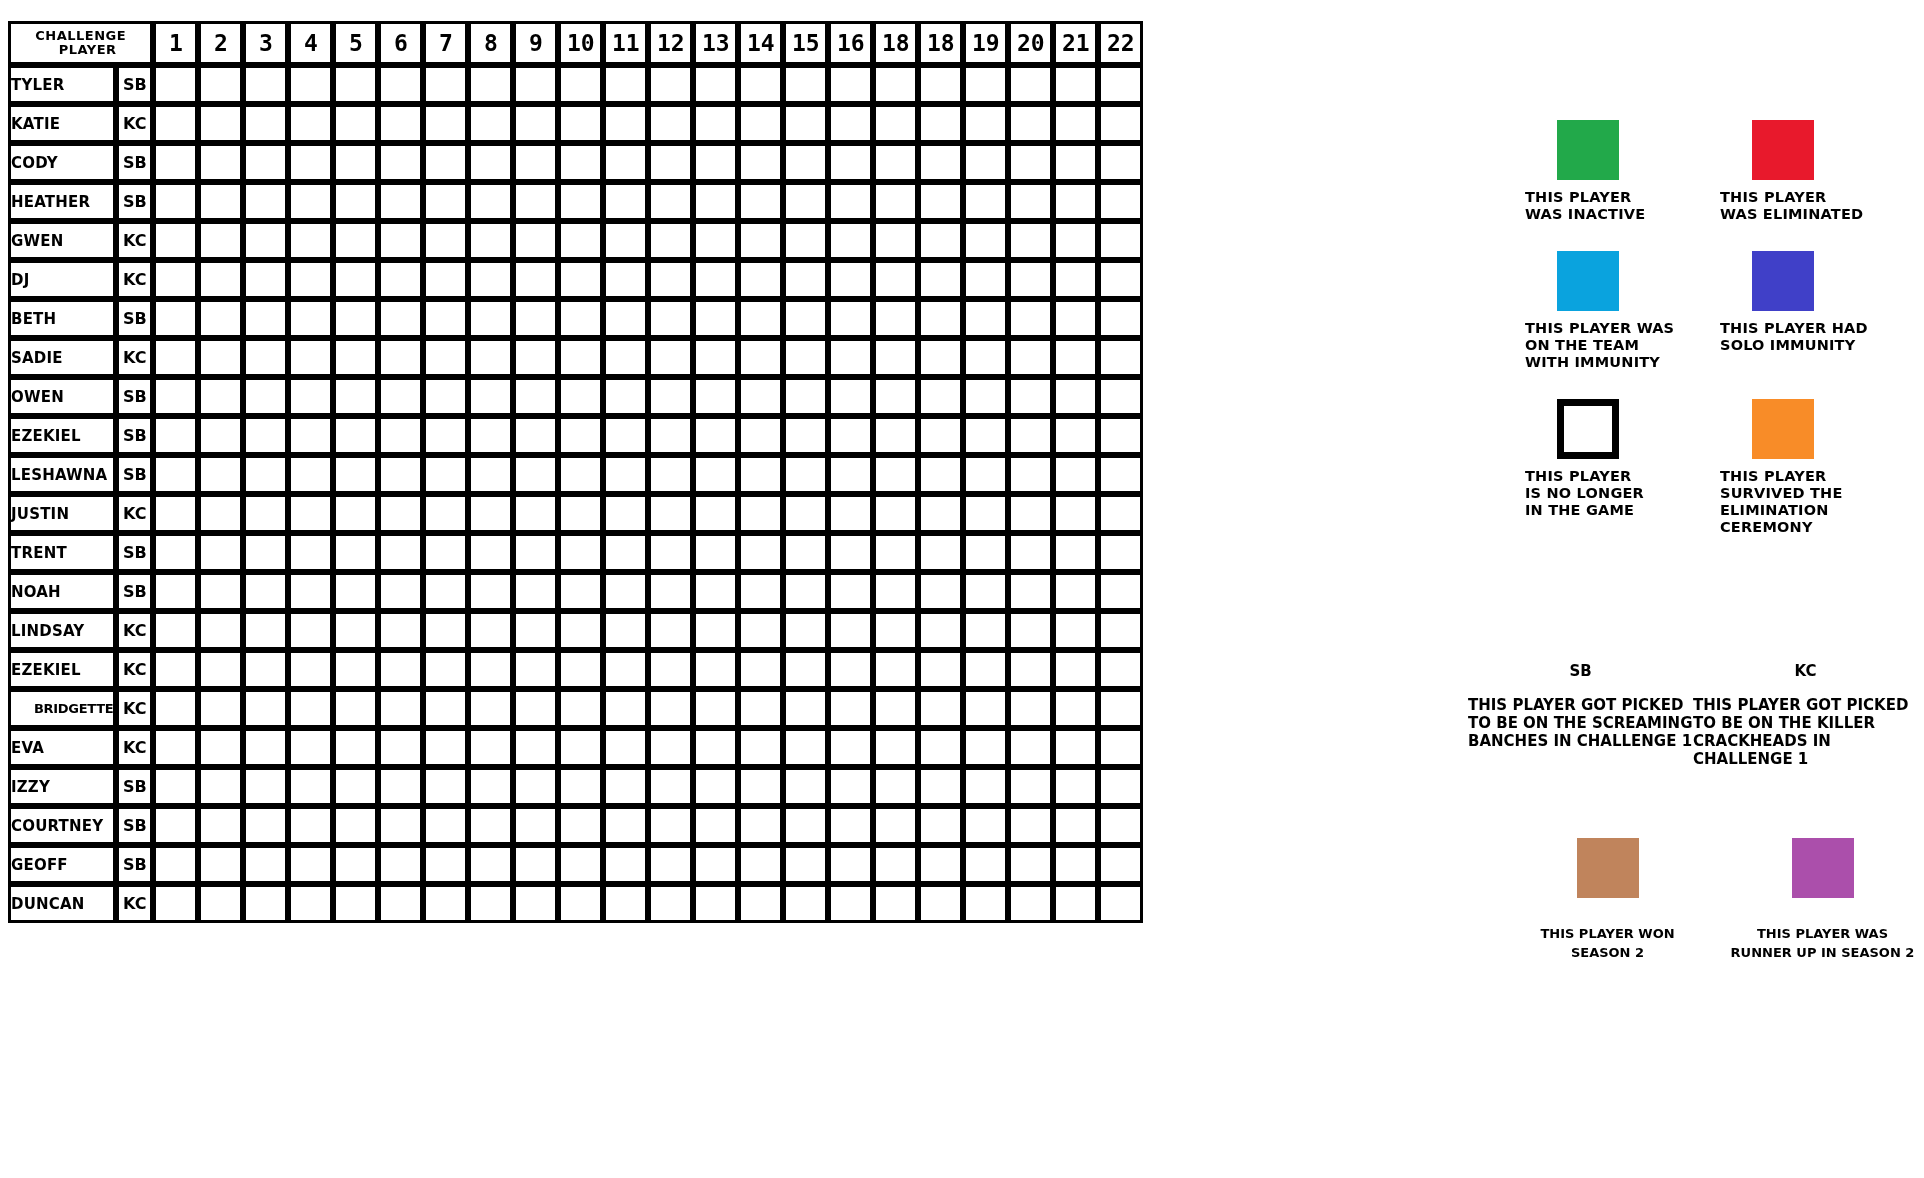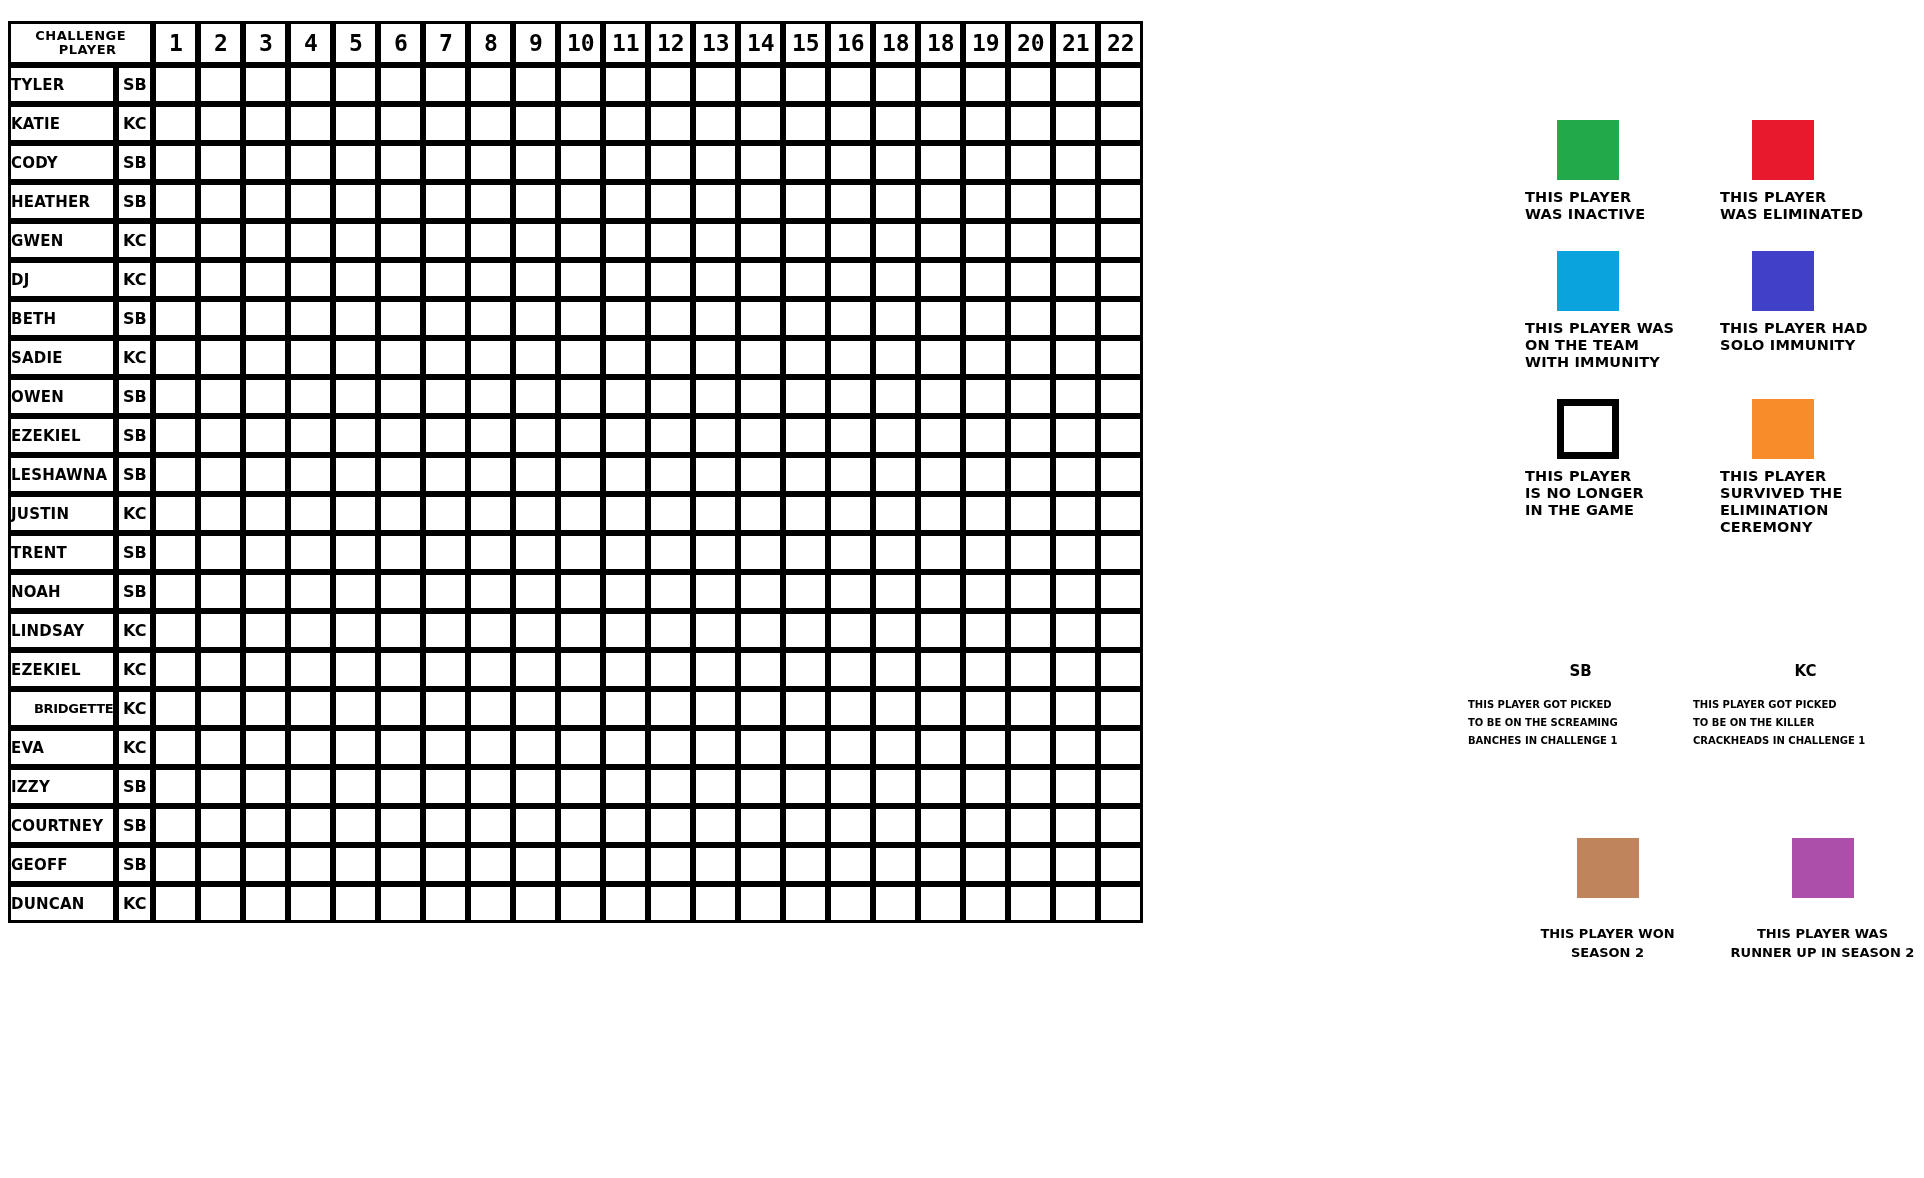--- a/index.html
+++ b/index.html
@@ -144,21 +144,21 @@
   .team-col { width: 225px; box-sizing: border-box; }
   .team-code {
     text-align: center;
     font-weight: bold;
     font-size: 15px;
     color: #000;
     margin-bottom: 16px;
   }
   .team-desc {
     font-weight: bold;
-    font-size: 10px;
+    font-size: 15px;
     line-height: 18px;
     letter-spacing: 0px;
     color: #000;
     text-transform: uppercase;
   }
 
   
   #winners-legend {
     position: absolute;
     left: 1500px;

